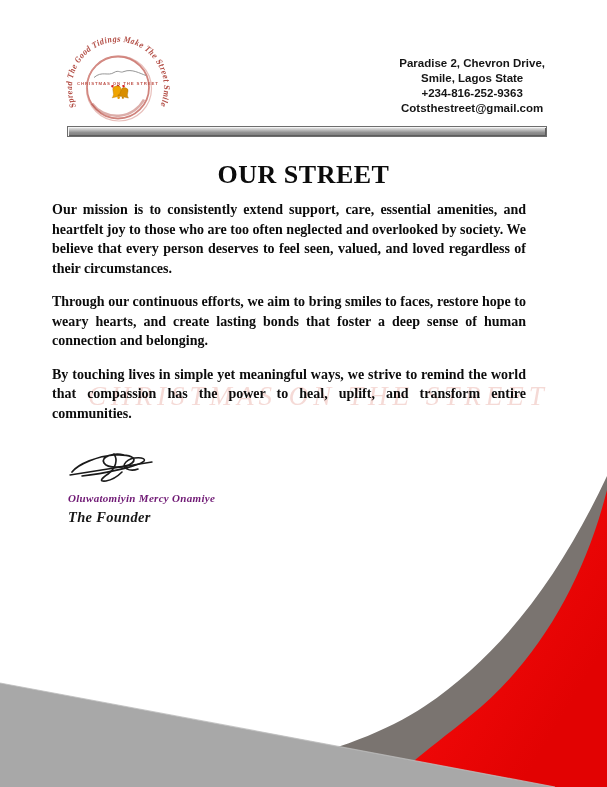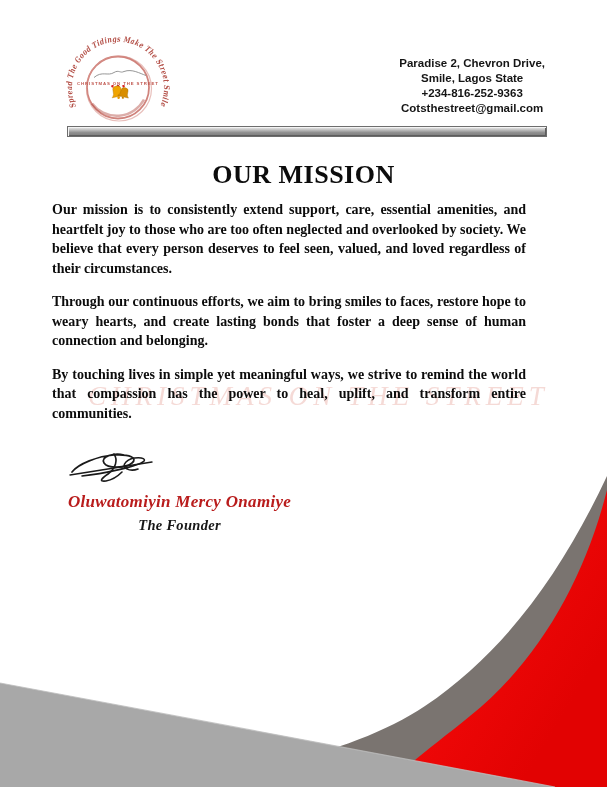--- a/index.html
+++ b/index.html
@@ -43,28 +43,27 @@
     font-size:14px;font-weight:bold;line-height:19.5px;color:#0c0c0c;
     text-align:justify;
   }
   .content p{margin:0 0 14px 0;}
 
   
   .sig-block{position:absolute;left:68px;top:448px;z-index:1;}
   .sig-scribble{display:block;}
   .sig-name{
     margin-top:4px;
-    font-style:italic;font-weight:bold;font-size:17px;color:#b91c1c;
+    font-style:italic;font-weight:bold;font-size:11px;color:#701a75;
     letter-spacing:0.3px;
   }
   .sig-role{
     margin-top:5px;
     font-style:italic;font-weight:bold;font-size:14.5px;color:#171717;
     letter-spacing:0.3px;
-    text-align:center;
   }
 
   
   .bottom-art{position:absolute;left:0;top:0;width:607px;height:787px;z-index:0;pointer-events:none;}
 </style>
 </head>
 <body>
 
 <div class="page">
 
@@ -104,21 +103,21 @@
 
   <div class="contact">
     <div>Paradise 2, Chevron Drive,</div>
     <div>Smile, Lagos State</div>
     <div>+234-816-252-9363</div>
     <div>Cotsthestreet@gmail.com</div>
   </div>
 
   <div class="divider"></div>
 
-  <h1 class="title">OUR MISSION</h1>
+  <h1 class="title">OUR STREET</h1>
 
   <div class="watermark">CHRISTMAS ON THE STREET</div>
 
   <div class="content">
     <p>Our mission is to consistently extend support, care, essential amenities, and heartfelt joy to those who are too often neglected and overlooked by society. We believe that every person deserves to feel seen, valued, and loved regardless of their circumstances.</p>
     <p>Through our continuous efforts, we aim to bring smiles to faces, restore hope to weary hearts, and create lasting bonds that foster a deep sense of human connection and belonging.</p>
     <p>By touching lives in simple yet meaningful ways, we strive to remind the world that compassion has the power to heal, uplift, and transform entire communities.</p>
   </div>
 
   <div class="sig-block">

